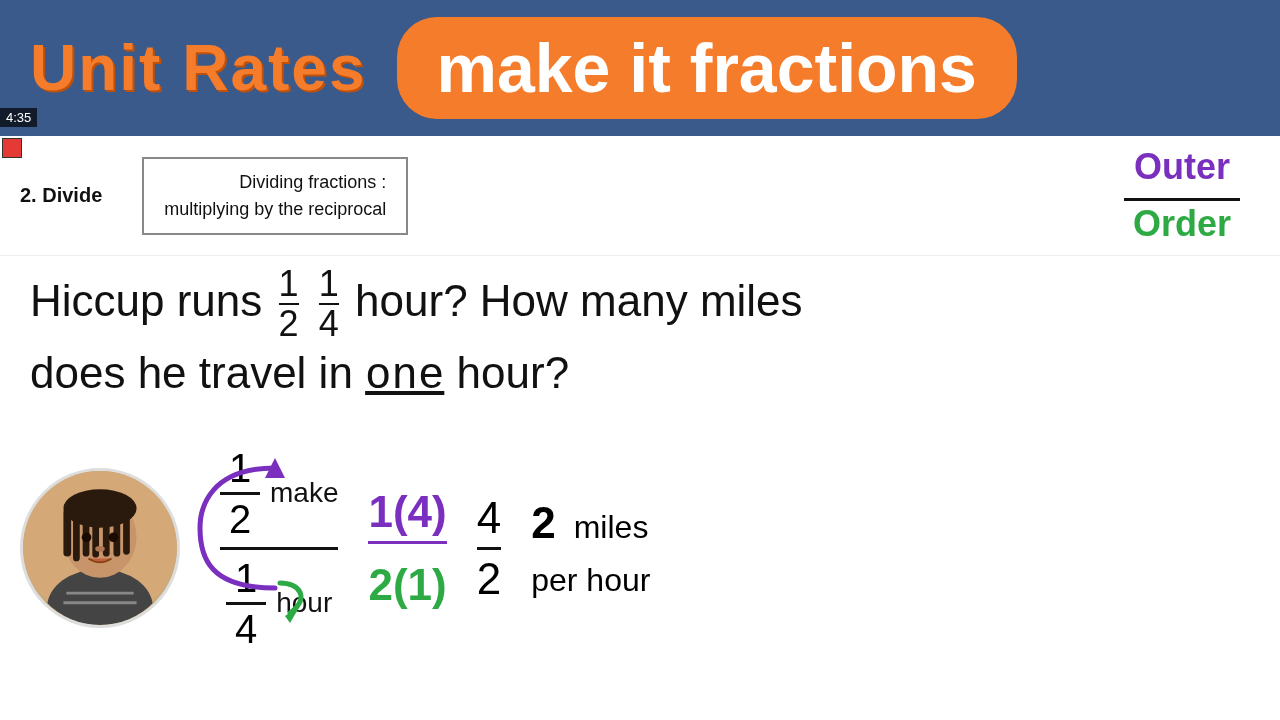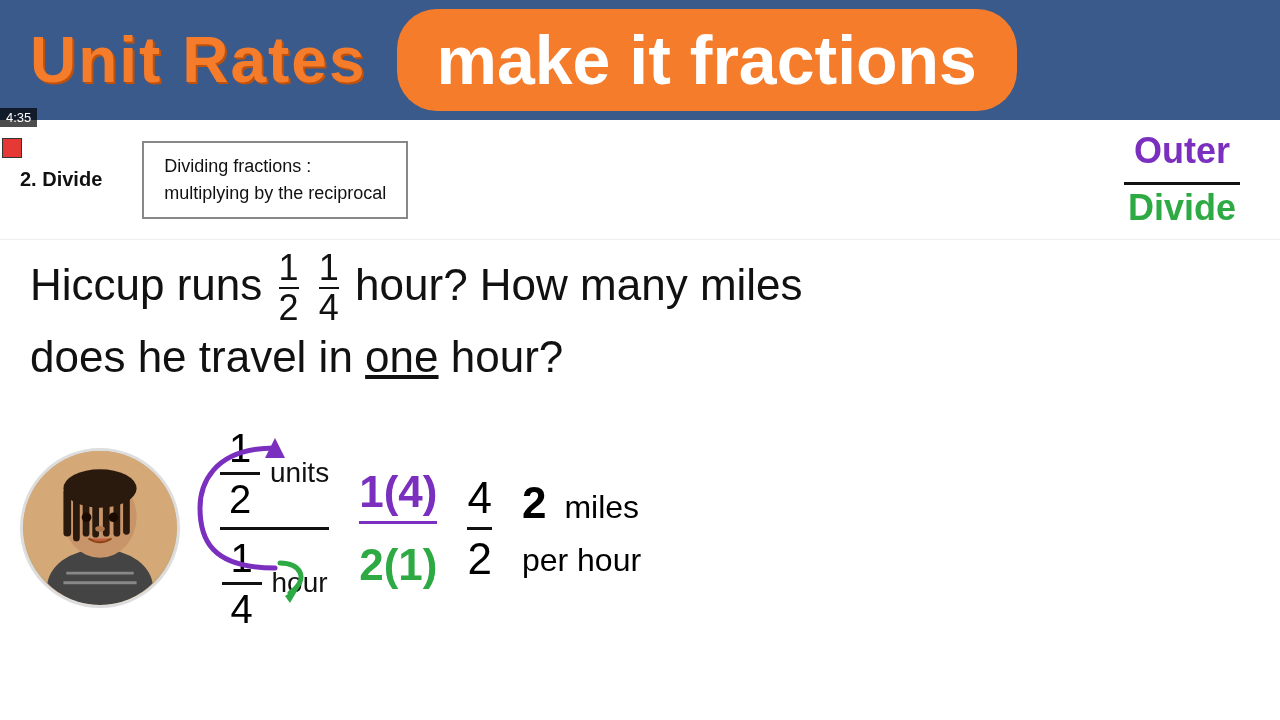--- a/index.html
+++ b/index.html
@@ -9,21 +9,21 @@
       overflow: hidden;
       font-family: Arial, sans-serif;
       background: #fff;
       position: relative;
     }
 
     
     #header {
       background: #3a5a8c;
       width: 100%;
-      height: 120px;
+      height: 136px;
       display: flex;
       align-items: center;
       padding: 0 30px;
       gap: 30px;
       position: relative;
     }
 
     #unit-rates-title {
       font-size: 64px;
       font-weight: bold;
@@ -61,20 +61,21 @@
       font-family: Arial, sans-serif;
     }
 
     #dividing-fractions-box {
       border: 2px solid #888;
       padding: 10px 20px;
       font-size: 18px;
       color: #111;
       line-height: 1.5;
       font-family: Arial, sans-serif;
+      text-align: right;
     }
 
     #outer-inner {
       display: flex;
       flex-direction: column;
       align-items: center;
       gap: 0;
       margin-left: auto;
       margin-right: 20px;
     }
@@ -153,20 +154,21 @@
       font-size: 36px;
     }
 
     .fraction-inline .denominator {
       padding-top: 1px;
       font-size: 36px;
     }
 
     .underline-word {
       text-decoration: underline;
+      font-family: Liberation Mono, monospace;
     }
 
     
     #bottom-section {
       display: flex;
       align-items: center;
       padding: 0 20px;
       gap: 40px;
       margin-top: 10px;
     }
@@ -279,21 +281,21 @@
 <div id="stop-btn"></div>
 
 <div id="steps-bar">
   <div class="step-item">2. Divide</div>
   <div id="dividing-fractions-box">
     <span>Dividing fractions :</span><br>
     <span>multiplying by the reciprocal</span>
   </div>
   <div id="outer-inner">
     <span id="outer-label">Outer</span>
-    <span id="inner-label">Divide</span>
+    <span id="inner-label">Order</span>
   </div>
 </div>
 
 <div id="main-content">
   <div id="problem-text">
     <span>Hiccup runs</span>
     <span class="fraction-inline">
       <span class="numerator">1</span>
       <span class="denominator">2</span>
     </span>
@@ -355,21 +357,21 @@
         <path d="M 90 155 C 110 155 120 170 100 185" fill="none" stroke="#2eaa44" stroke-width="5" stroke-linecap="round"></path>
 
         <polygon points="95,188 110,178 100,195" fill="#2eaa44"></polygon>
       </svg>
 
       <div style="display:flex; align-items:center; gap:10px; padding-bottom:8px; border-bottom: 3px solid #111;">
         <div class="fraction-block">
           <div class="num">1</div>
           <div class="den">2</div>
         </div>
-        <span class="frac-label">units</span>
+        <span class="frac-label">make</span>
       </div>
 
       <div style="display:flex; align-items:center; gap:10px; padding-top:8px;">
         <div class="fraction-block">
           <div class="num">1</div>
           <div class="den">4</div>
         </div>
         <span class="frac-label">hour</span>
       </div>
     </div>

